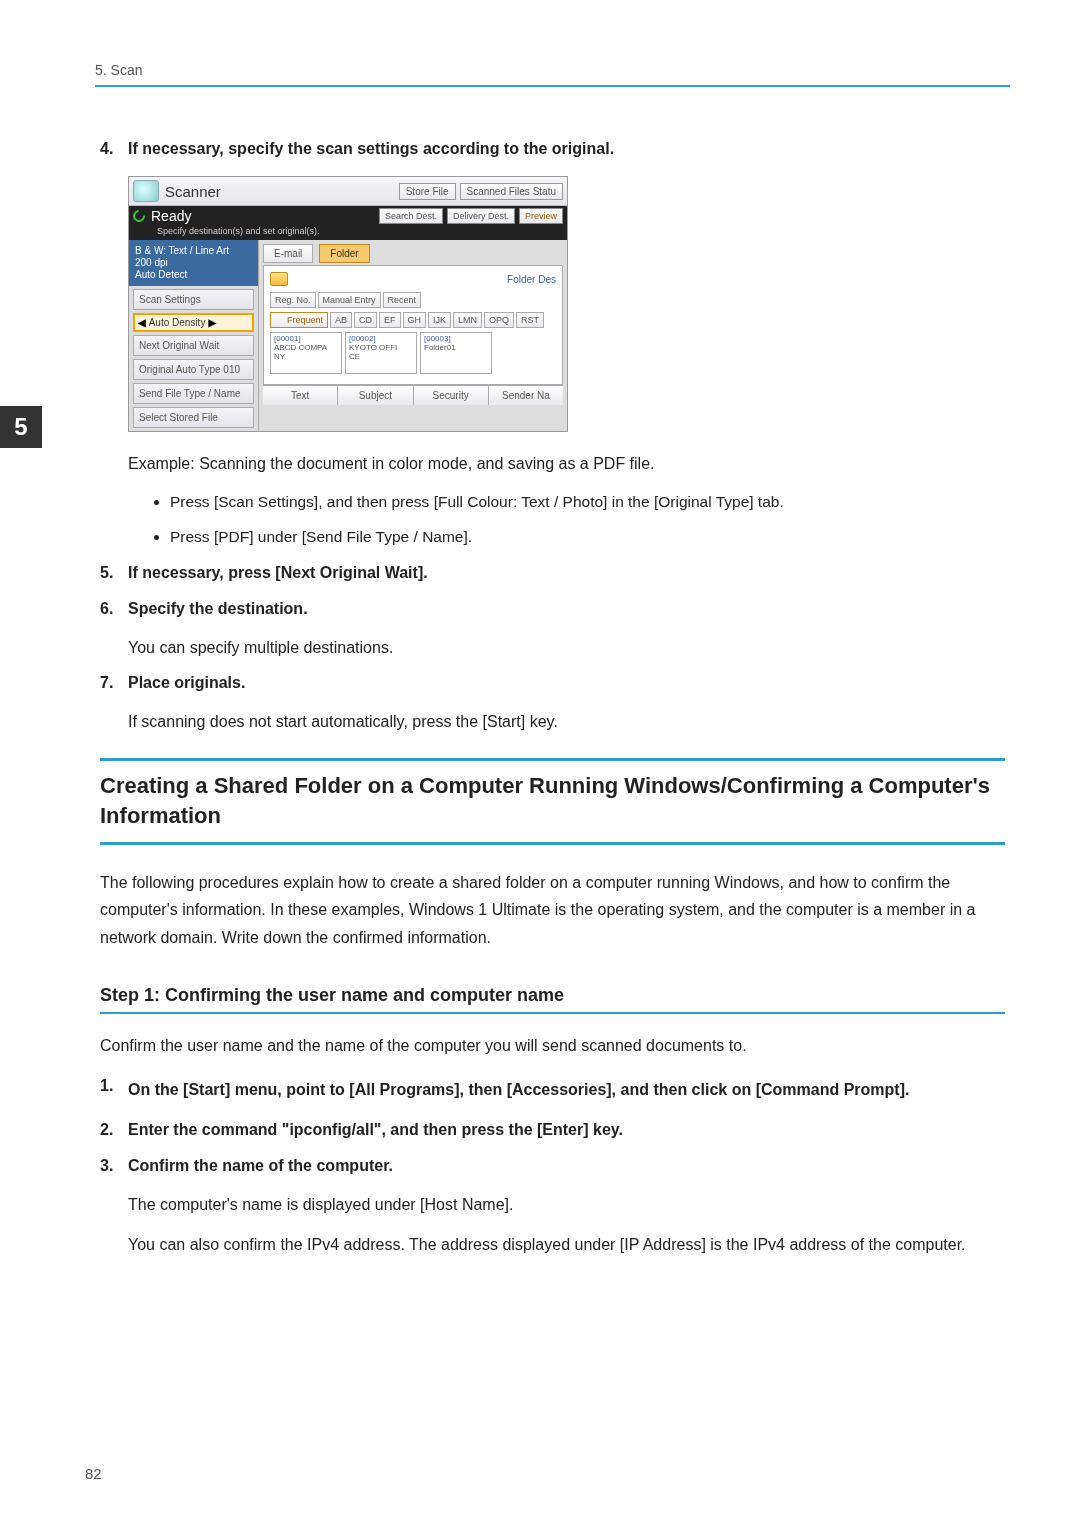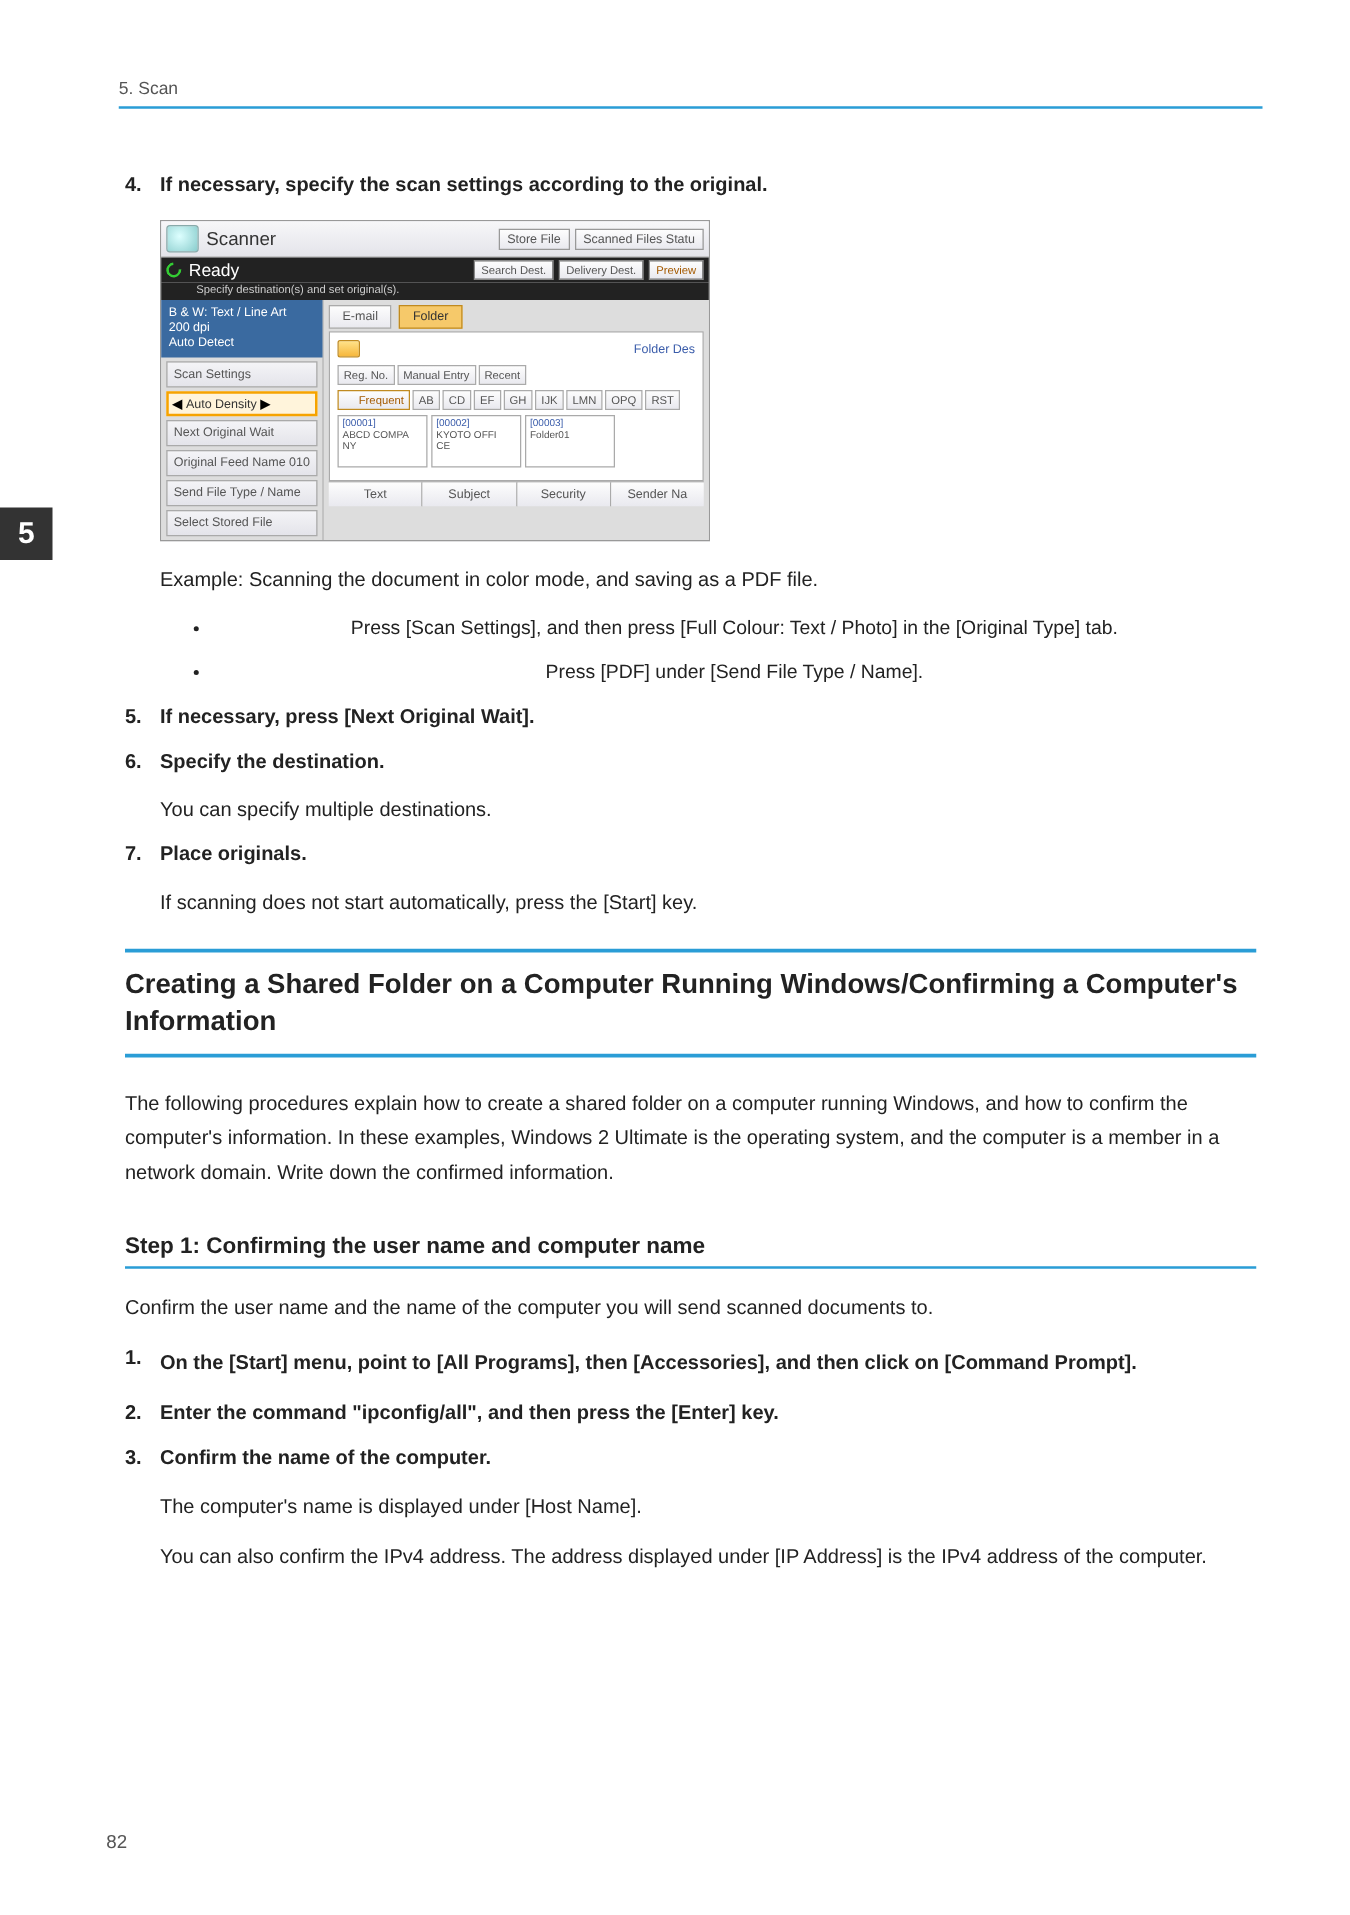--- a/index.html
+++ b/index.html
@@ -54,21 +54,20 @@
     }
     .bullet-list {
       list-style: disc;
       margin-left: 70px;
       margin-bottom: 14px;
     }
     .bullet-list li {
       font-size: 15.5px;
       margin-bottom: 10px;
       line-height: 1.6;
-      text-align: center;
     }
     .section-tab {
       position: absolute;
       left: 0;
       top: 406px;
       width: 42px;
       height: 42px;
       background: #333;
       color: #fff;
       font-size: 24px;
@@ -222,21 +221,21 @@
           <span>Auto Detect</span>
         </div>
         <div class="sp-left-item">Scan Settings</div>
         <div class="sp-left-item selected">
           <span class="arr">◀</span>
           <span>Auto Density</span>
           <span class="arr">▶</span>
         </div>
         <div class="sp-left-item">Next Original Wait</div>
         <div class="sp-left-item">
-          <span>Original Feed Name</span>
+          <span>Original Auto Type</span>
           <span>010</span>
         </div>
         <div class="sp-left-item">Send File Type / Name</div>
         <div class="sp-left-item">Select Stored File</div>
       </div>
       <div class="sp-right">
         <div class="sp-tabs-top">
           <div class="sp-tab">E-mail</div>
           <div class="sp-tab active">Folder</div>
         </div>
@@ -310,21 +309,21 @@
     <div class="step-num">7.</div>
     <div class="step-text">Place originals.</div>
   </div>
   <div class="substep-text">If scanning does not start automatically, press the [Start] key.</div>
 
   <div class="h2-wrap">
     <div class="h2-rule"></div>
     <div class="h2-text">Creating a Shared Folder on a Computer Running Windows/Confirming a Computer's Information</div>
     <div class="h2-rule-bottom"></div>
   </div>
-  <div class="para">The following procedures explain how to create a shared folder on a computer running Windows, and how to confirm the computer's information. In these examples, Windows 2 Ultimate is the operating system, and the computer is a member in a network domain. Write down the confirmed information.</div>
+  <div class="para">The following procedures explain how to create a shared folder on a computer running Windows, and how to confirm the computer's information. In these examples, Windows 1 Ultimate is the operating system, and the computer is a member in a network domain. Write down the confirmed information.</div>
 
   <div class="h3-wrap">
     <div class="h3-text">Step 1: Confirming the user name and computer name</div>
     <div class="h3-rule"></div>
   </div>
   <div class="para" style="margin-bottom:18px">Confirm the user name and the name of the computer you will send scanned documents to.</div>
 
   <div class="step-line">
     <div class="step-num">1.</div>
     <div class="step-text" style="line-height:1.6">On the [Start] menu, point to [All Programs], then [Accessories], and then click on [Command Prompt].</div>

